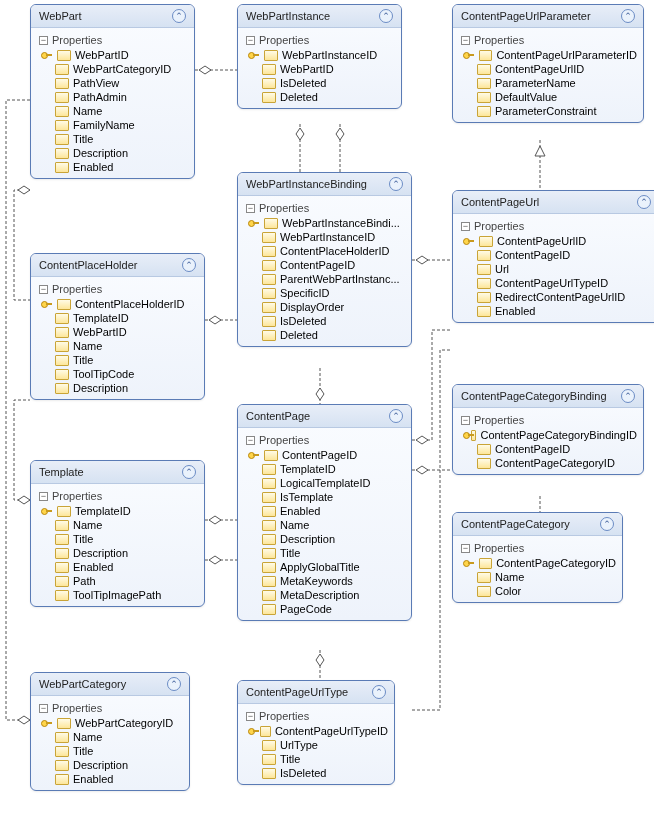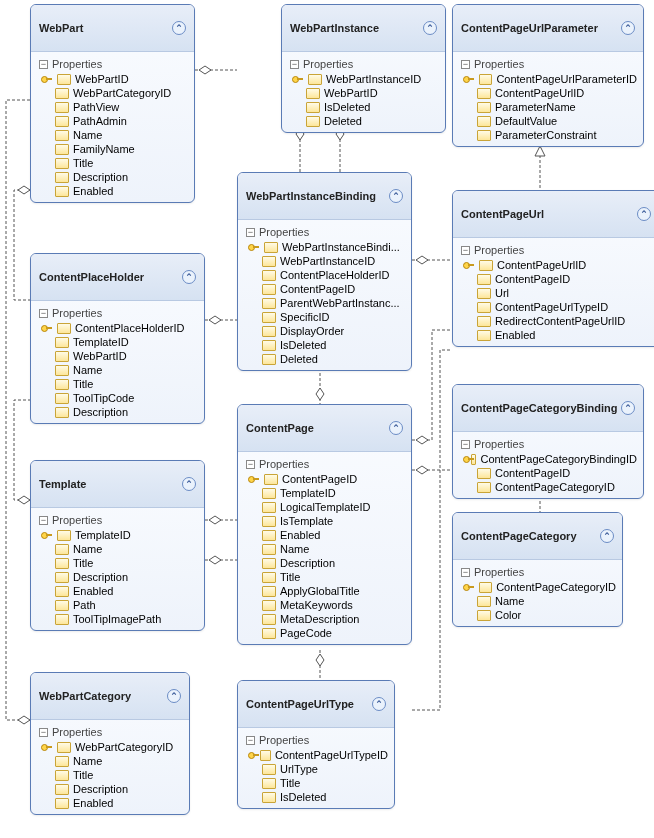--- a/index.html
+++ b/index.html
@@ -1,18 +1,18 @@
 <!DOCTYPE html>
 <html><head>
 <meta charset="utf-8">
 <style>
 *{box-sizing:border-box;margin:0;padding:0}
 body{font-family:Tahoma,Verdana,sans-serif;font-size:11px;background:#fff;width:654px;height:838px;position:relative;overflow:hidden}
 .entity{position:absolute;border:1px solid #5a7bb5;border-radius:6px;background:linear-gradient(#fafcff,#eef3fb);box-shadow:0 1px 2px rgba(0,0,0,.08)}
-.entity-header{background:linear-gradient(#e8eef8,#d6e2f2);border-bottom:1px solid #b8c9e2;border-radius:5px 5px 0 0;padding:16px 8px;font-weight:bold;color:#222;display:flex;align-items:center;justify-content:space-between}
+.entity-header{background:linear-gradient(#e8eef8,#d6e2f2);border-bottom:1px solid #b8c9e2;border-radius:5px 5px 0 0;padding:4px 8px;font-weight:normal;color:#222;display:flex;align-items:center;justify-content:space-between}
 .props-section{padding:4px 0}
 .props-label{padding:2px 8px;color:#444;display:flex;align-items:center;gap:4px}
 .prop{padding:1px 6px 1px 24px;display:flex;align-items:center;gap:4px;white-space:nowrap;overflow:hidden;text-overflow:ellipsis}
 .icon-collapse{width:14px;height:14px;border:1px solid #6b8cc5;border-radius:50%;display:inline-flex;align-items:center;justify-content:center;font-size:9px;color:#3b5b99;background:#eaf2fc;cursor:pointer}
 .icon-minus{width:9px;height:9px;border:1px solid #888;display:inline-flex;align-items:center;justify-content:center;font-size:9px;color:#555;background:#fff}
 .icon-key{width:12px;height:10px;display:inline-block;position:relative}
 .icon-key::before{content:"";position:absolute;left:0;top:2px;width:5px;height:5px;border:1px solid #b8860b;border-radius:50%;background:#ffd54a}
 .icon-key::after{content:"";position:absolute;left:5px;top:4px;width:6px;height:2px;background:#c99a1e}
 .icon-col{width:14px;height:11px;display:inline-block;background:linear-gradient(#fffbe6,#fde69a);border:1px solid #c9a437;border-radius:1px}
 .pk .icon-key{margin-left:-14px;margin-right:0}
@@ -121,21 +121,21 @@
         <div class="prop">
           <span class="icon-col"></span>
           <span>Description</span>
         </div>
         <div class="prop">
           <span class="icon-col"></span>
           <span>Enabled</span>
         </div>
       </div>
     </div>
-    <div class="entity" style="left: 237px; top: 4px; width: 165px; margin-left: 44px;">
+    <div class="entity" style="left: 237px; top: 4px; width: 165px;">
       <div class="entity-header">
         <span>WebPartInstance</span>
         <span class="icon-collapse">⌃</span>
       </div>
       <div class="props-section">
         <div class="props-label">
           <span class="icon-minus">−</span>
           <span>Properties</span>
         </div>
         <div class="prop pk">

